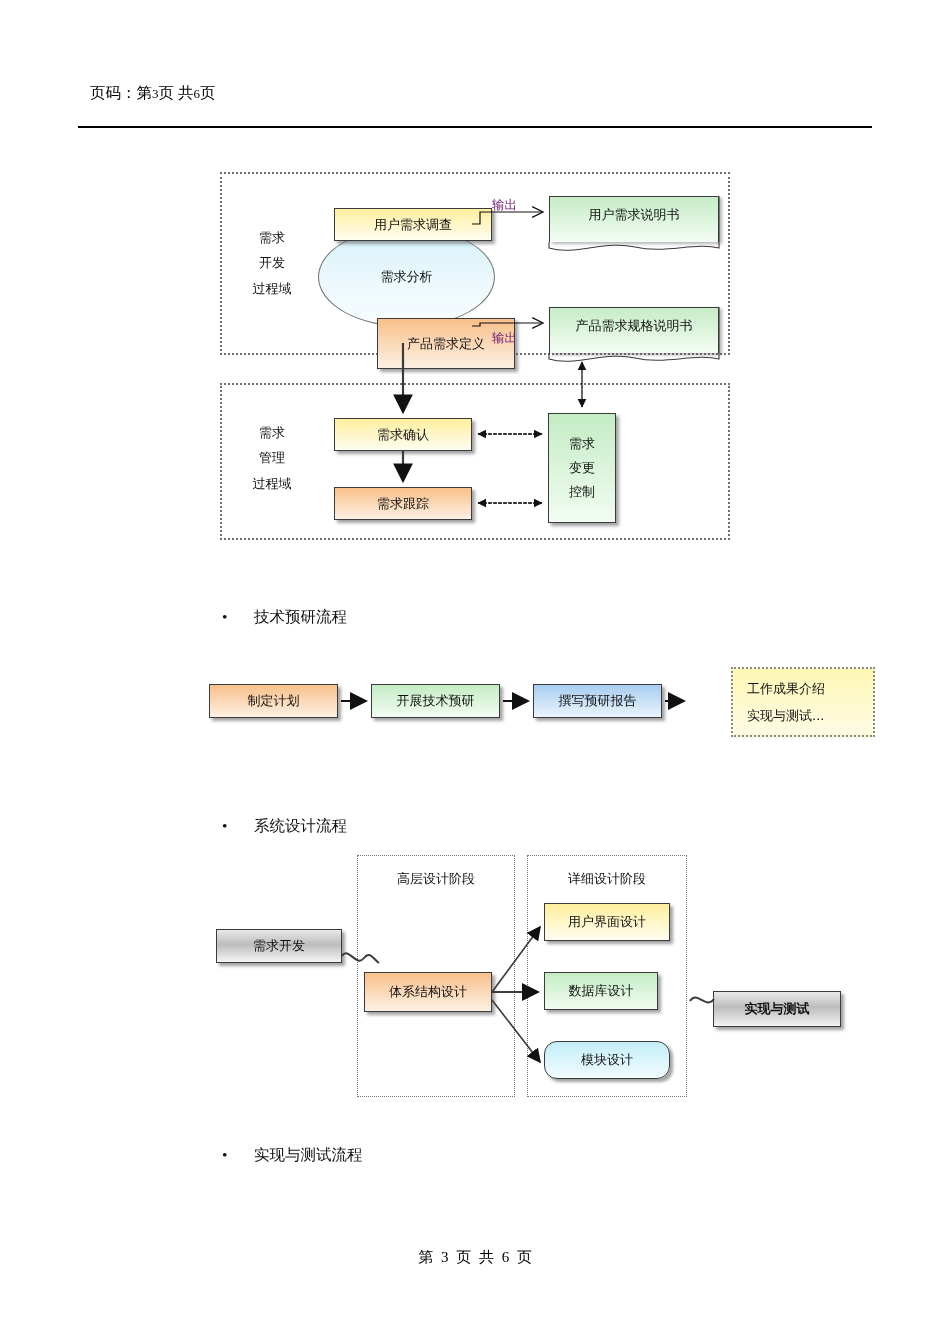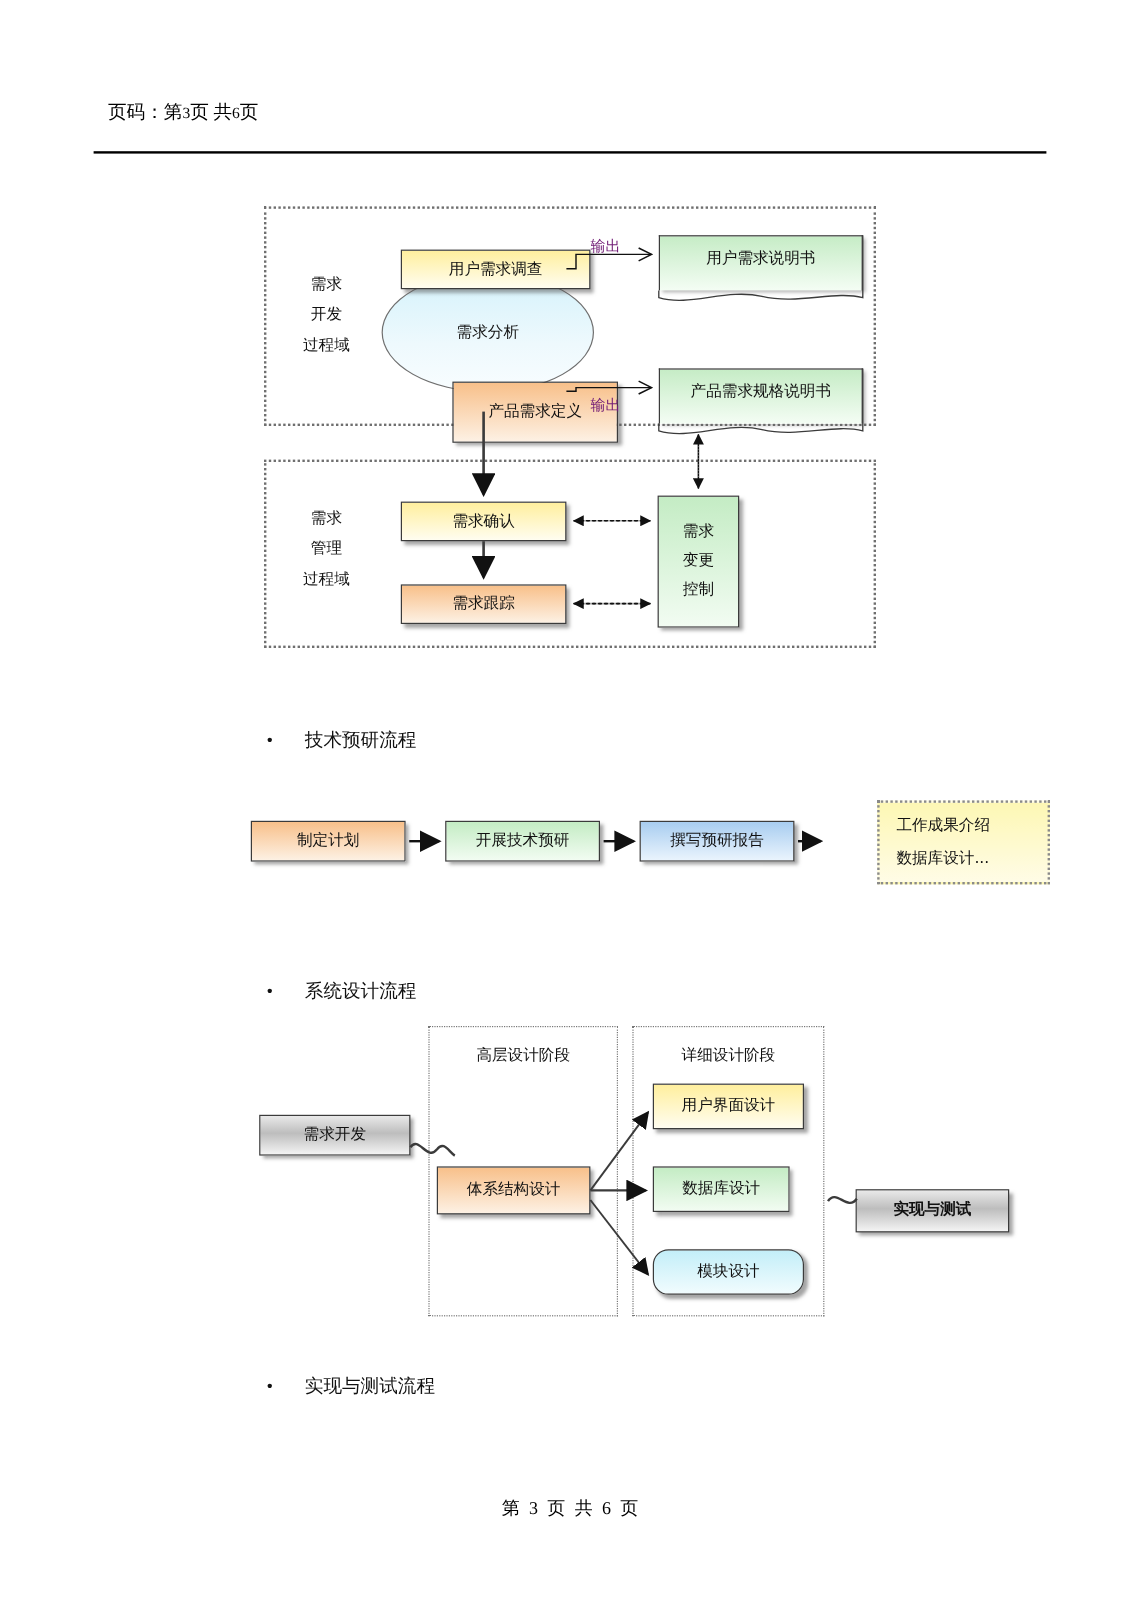--- a/index.html
+++ b/index.html
@@ -166,21 +166,21 @@
   <span>制定计划</span>
 </div>
 <div class="box g-green" style="left:371px;top:684px;width:129px;height:34px;">
   <span>开展技术预研</span>
 </div>
 <div class="box g-blue" style="left:533px;top:684px;width:129px;height:34px;">
   <span>撰写预研报告</span>
 </div>
 <div class="dotbox" style="left:687px;top:667px;width:144px;height:70px;">
   <div>工作成果介绍</div>
-  <div>数据库设计...</div>
+  <div>实现与测试...</div>
 </div>
 
 <div class="stage" style="left:357px;top:855px;width:158px;height:242px;"></div>
 <div class="stagelabel" style="left:357px;top:870px;width:158px;">高层设计阶段</div>
 
 <div class="stage" style="left:527px;top:855px;width:160px;height:242px;"></div>
 <div class="stagelabel" style="left:527px;top:870px;width:160px;">详细设计阶段</div>
 
 <div class="box g-gray" style="left:216px;top:929px;width:126px;height:34px;">
   <span>需求开发</span>

